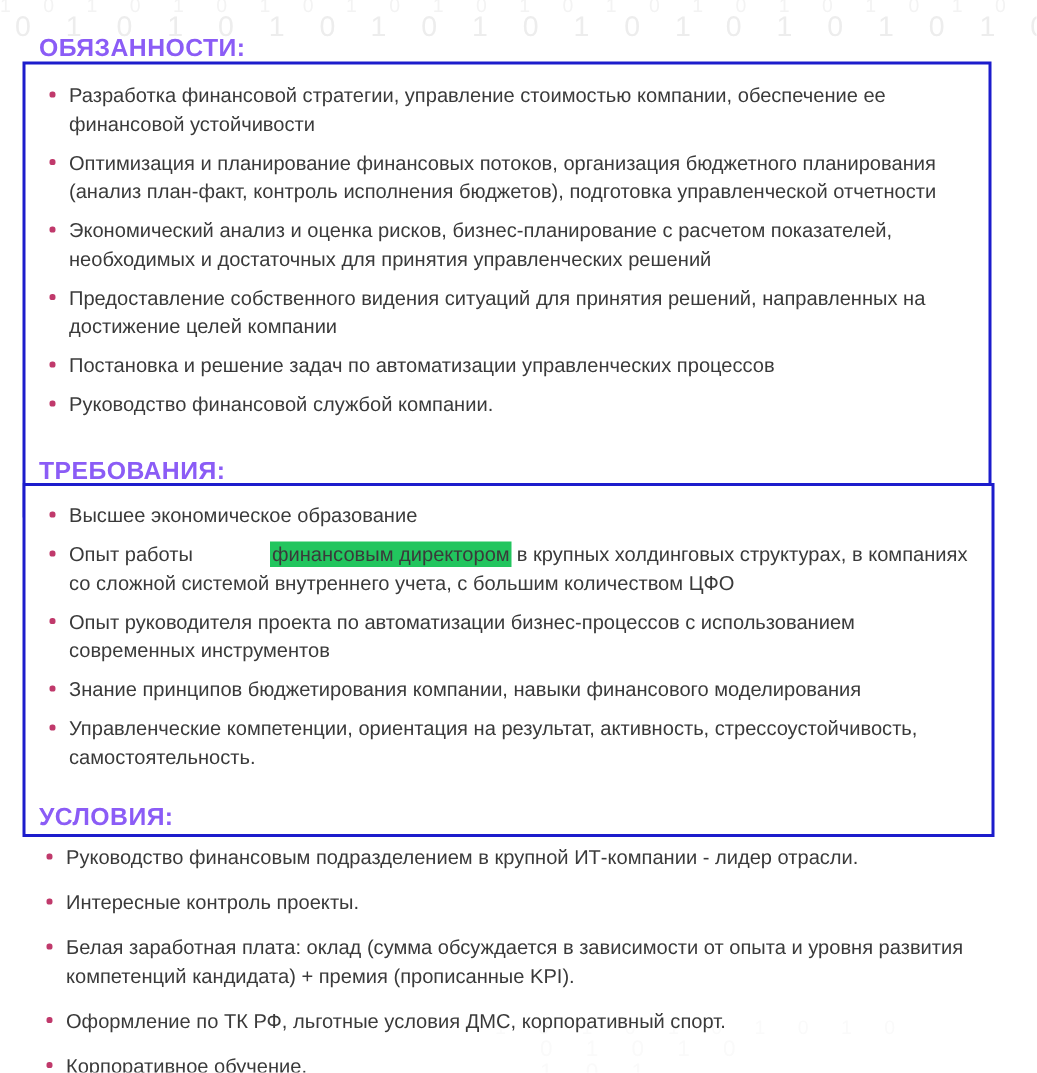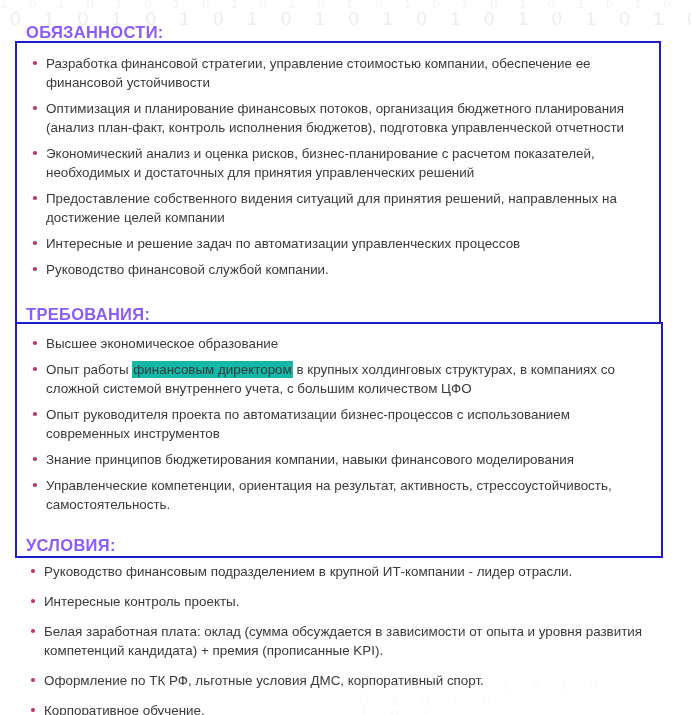--- a/index.html
+++ b/index.html
@@ -91,23 +91,24 @@
     position: absolute;
     left: 3px;
     top: 7px;
     width: 3.5px;
     height: 3.5px;
     background: #c0396b;
     border-radius: 50%;
   }
 
   mark.hl {
-    background: #14b8a6;
+    background: #22c55e;
     color: #3a3a3a;
     padding: 1px 1px;
+    margin-left: 48px;
   }
 
   
   #sec-duties-title { position: absolute; left: 22px; top: 19px; }
   #box-duties {
     position: absolute;
     left: 15px;
     top: 41px;
     width: 646px;
     height: 304px;
@@ -151,21 +152,21 @@
 
   <div class="section">
     <div id="sec-duties-title" class="section-title">ОБЯЗАННОСТИ:</div>
 
     <div id="box-duties" class="boxed">
       <ul class="bullets">
         <li>Разработка финансовой стратегии, управление стоимостью компании, обеспечение ее финансовой устойчивости</li>
         <li>Оптимизация и планирование финансовых потоков, организация бюджетного планирования (анализ план-факт, контроль исполнения бюджетов), подготовка управленческой отчетности</li>
         <li>Экономический анализ и оценка рисков, бизнес-планирование с расчетом показателей, необходимых и достаточных для принятия управленческих решений</li>
         <li>Предоставление собственного видения ситуаций для принятия решений, направленных на достижение целей компании</li>
-        <li>Интересные и решение задач по автоматизации управленческих процессов</li>
+        <li>Постановка и решение задач по автоматизации управленческих процессов</li>
         <li>Руководство финансовой службой компании.</li>
       </ul>
     </div>
   </div>
 
   <div class="section">
     <div id="sec-requirements-title" class="section-title">ТРЕБОВАНИЯ:</div>
 
     <div id="box-requirements" class="boxed">
       <ul class="bullets">

